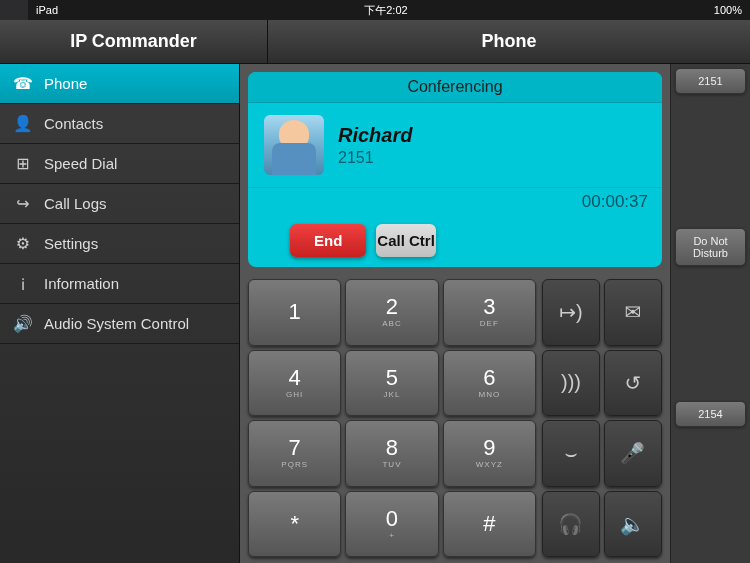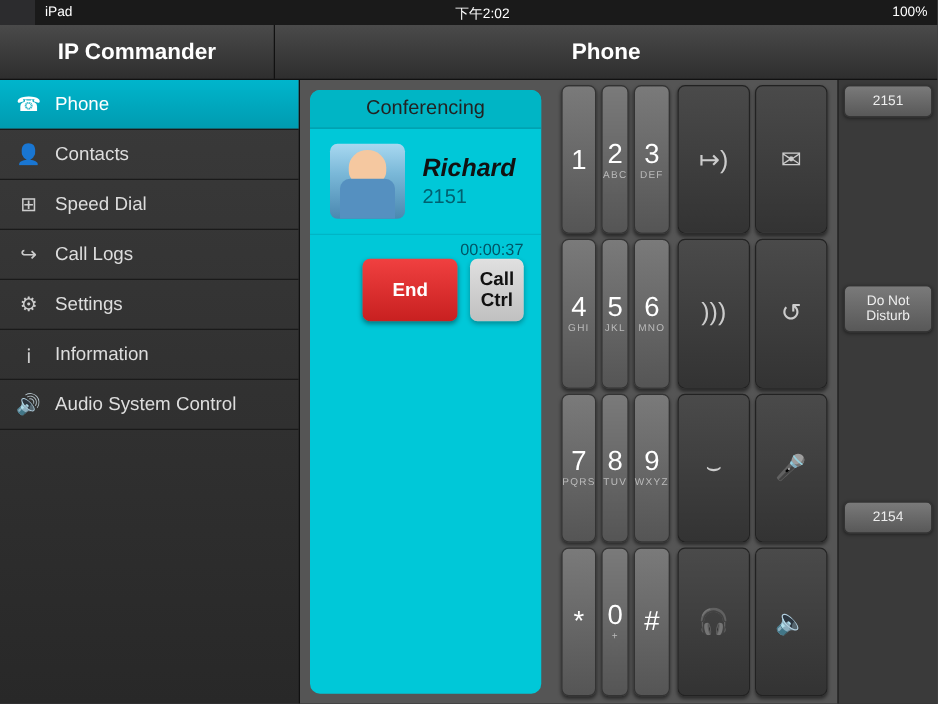--- a/index.html
+++ b/index.html
@@ -38,21 +38,21 @@
 
     
     .header {
       height: 44px;
       background: linear-gradient(to bottom, #4a4a4a, #2e2e2e);
       display: flex;
       align-items: center;
       border-bottom: 1px solid #111;
     }
     .header-left {
-      width: 220px;
+      width: 268px;
       font-size: 18px;
       font-weight: bold;
       color: #fff;
       border-right: 1px solid #111;
       height: 100%;
       display: flex;
       align-items: center;
       justify-content: center;
     }
     .header-right {
@@ -103,21 +103,21 @@
     .sidebar-label {
       font-size: 15px;
       color: #ddd;
       font-weight: 500;
     }
 
     
     .main-content {
       flex: 1;
       display: flex;
-      flex-direction: row;
+      flex-direction: column;
       background: #555;
       overflow: hidden;
     }
 
     
     .conferencing-panel {
       background: #00c8d8;
       margin: 8px;
       border-radius: 8px;
       overflow: hidden;
@@ -364,21 +364,21 @@
         <div class="call-entry">
           <div class="person-richard"></div>
           <div class="caller-info">
             <div class="caller-name">Richard</div>
             <div class="caller-number">2151</div>
           </div>
         </div>
 
 
         <div style="display:flex; flex-direction:column; padding: 4px 14px 10px;">
-          <div style="text-align:right; font-size:13px; color:#005566; margin-bottom:0;">00:00:37</div>
+          <div style="text-align:right; font-size:17px; color:#005566; margin-bottom:12px;">00:00:37</div>
           <div style="display:flex; gap:10px;margin-left:28px;">
             <button class="btn-end">End</button>
             <button class="btn-callctrl">Call Ctrl</button>
           </div>
         </div>
       </div>
 
       <div class="dialpad-section">
         <div class="dialpad-grid">
 

